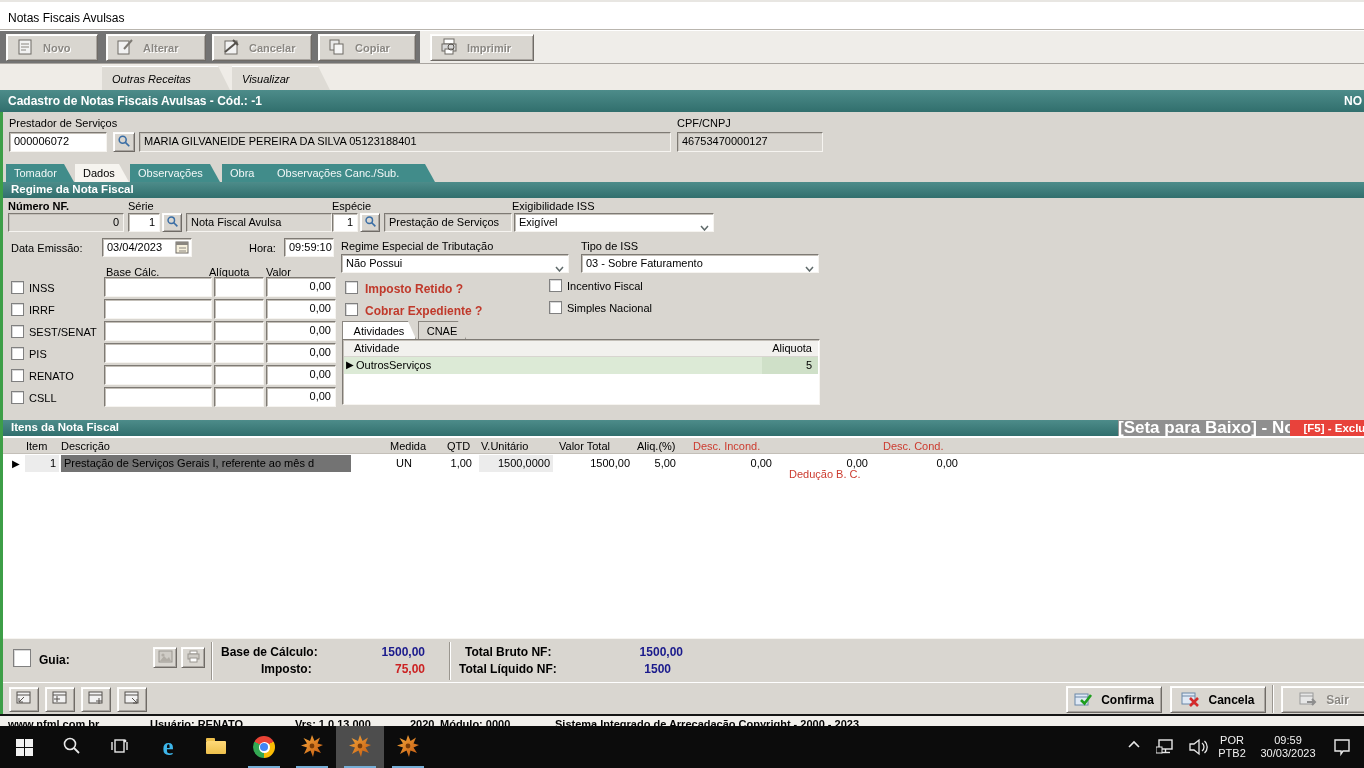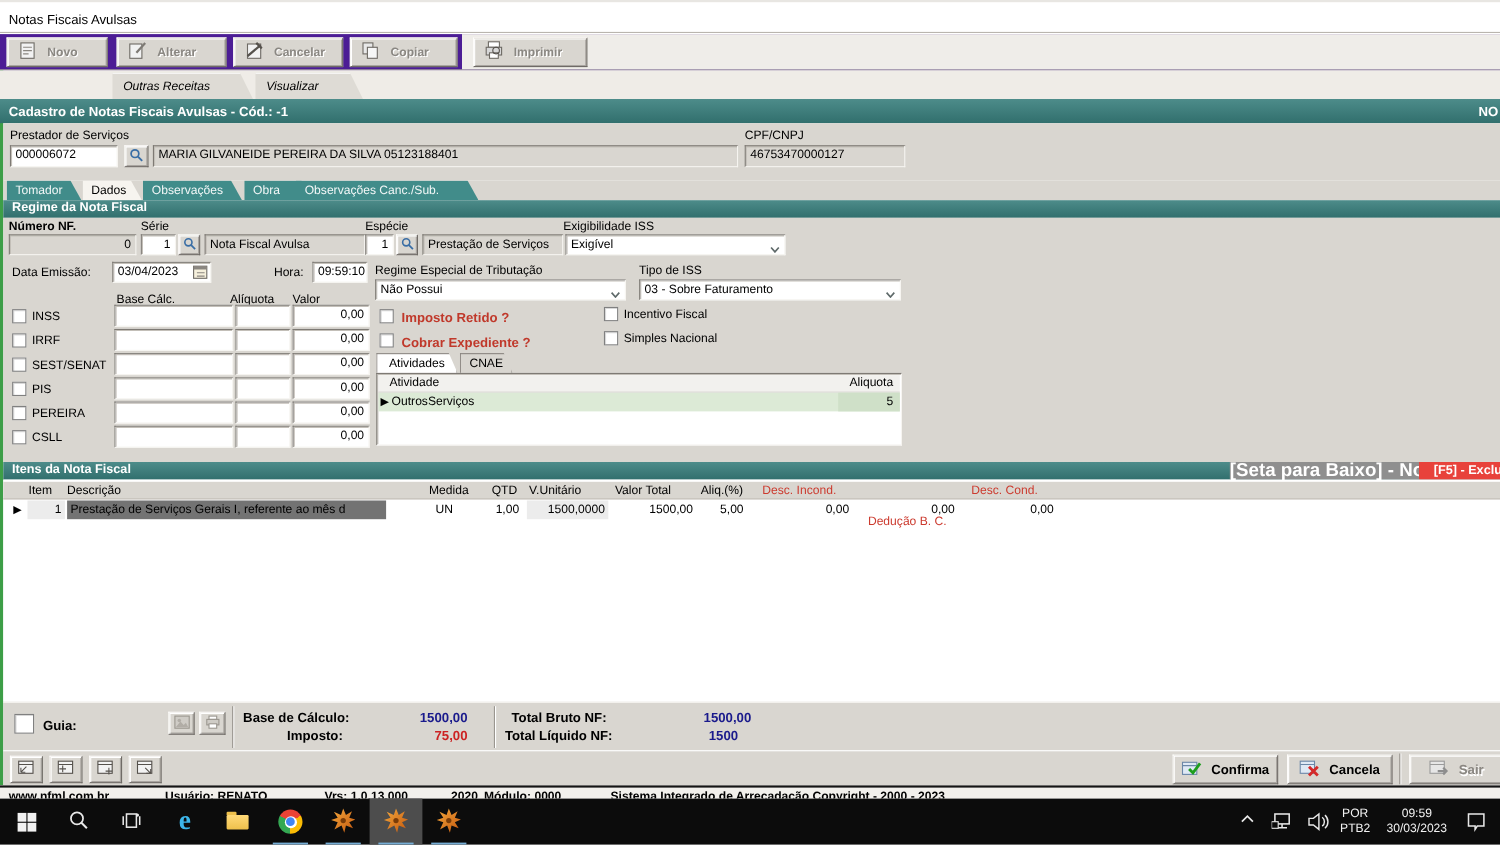--- a/index.html
+++ b/index.html
@@ -59,21 +59,21 @@
 </style>
 </head>
 <body>
 
 <div class="stage">
 
   <div class="abs" style="left:0;top:0;width:1364px;height:30px;background:#fff;border-top:2px solid #e8e6e2;border-bottom:1px solid #b9b5ae;">
     <span class="abs lbl" style="left:8px;top:9px;font-size:12px;">Notas Fiscais Avulsas</span>
   </div>
 
-  <div class="abs" style="left:0;top:31px;width:1364px;height:33px;background:#4c1d95;border-bottom:1px solid #a9a5a0;">
+  <div class="abs" style="left:0;top:31px;width:1364px;height:33px;background:#737373;border-bottom:1px solid #a9a5a0;">
     <div class="abs" style="left:420px;top:0;width:944px;height:32px;background:#efede9;"></div>
     <div class="tbtn raised abs" style="left:6px;top:3px;width:92px;height:27px;">
       <span>
         <svg width="20" height="18" viewBox="0 0 20 18">
             <rect x="4" y="2" width="12" height="14" fill="#f2f2f2" stroke="#6e6a64"></rect>
             <line x1="6" y1="6" x2="14" y2="6" stroke="#8a8680"></line>
             <line x1="6" y1="9" x2="14" y2="9" stroke="#8a8680"></line>
             <line x1="6" y1="12" x2="11" y2="12" stroke="#8a8680"></line>
           </svg>
       </span>
@@ -270,21 +270,21 @@
     <div class="sunken field abs nowrap" style="left:211px;top:123px;width:50px;height:20px;"></div>
     <div class="sunken field r abs nowrap" style="left:263px;top:123px;width:70px;height:20px;">0,00</div>
 
     <span class="cb abs" style="left:8px;top:149px;"></span>
     <span class="abs lbl" style="left:26px;top:150px;">PIS</span>
     <div class="sunken field abs nowrap" style="left:101px;top:145px;width:108px;height:20px;"></div>
     <div class="sunken field abs nowrap" style="left:211px;top:145px;width:50px;height:20px;"></div>
     <div class="sunken field r abs nowrap" style="left:263px;top:145px;width:70px;height:20px;">0,00</div>
 
     <span class="cb abs" style="left:8px;top:171px;"></span>
-    <span class="abs lbl" style="left:26px;top:172px;">PEREIRA</span>
+    <span class="abs lbl" style="left:26px;top:172px;">RENATO</span>
     <div class="sunken field abs nowrap" style="left:101px;top:167px;width:108px;height:20px;"></div>
     <div class="sunken field abs nowrap" style="left:211px;top:167px;width:50px;height:20px;"></div>
     <div class="sunken field r abs nowrap" style="left:263px;top:167px;width:70px;height:20px;">0,00</div>
 
     <span class="cb abs" style="left:8px;top:193px;"></span>
     <span class="abs lbl" style="left:26px;top:194px;">CSLL</span>
     <div class="sunken field abs nowrap" style="left:101px;top:189px;width:108px;height:20px;"></div>
     <div class="sunken field abs nowrap" style="left:211px;top:189px;width:50px;height:20px;"></div>
     <div class="sunken field r abs nowrap" style="left:263px;top:189px;width:70px;height:20px;">0,00</div>
 

